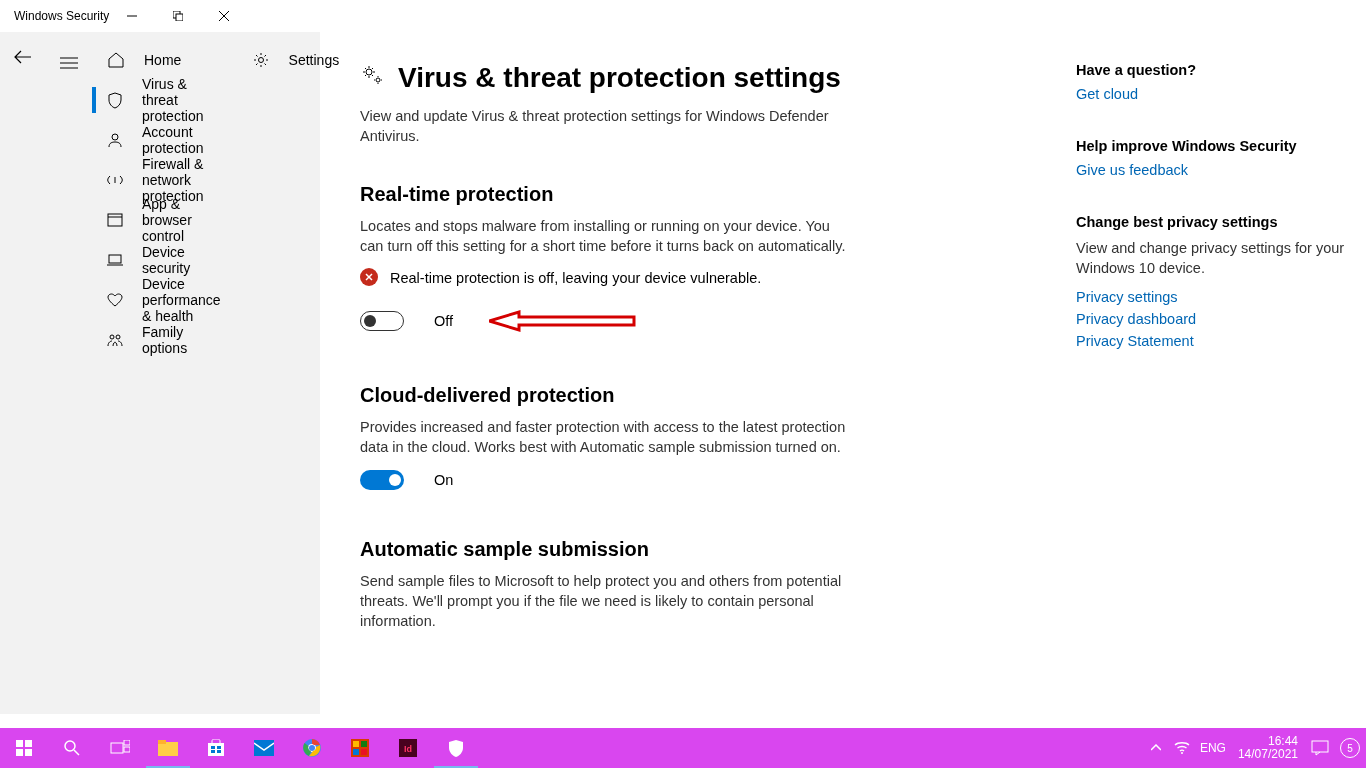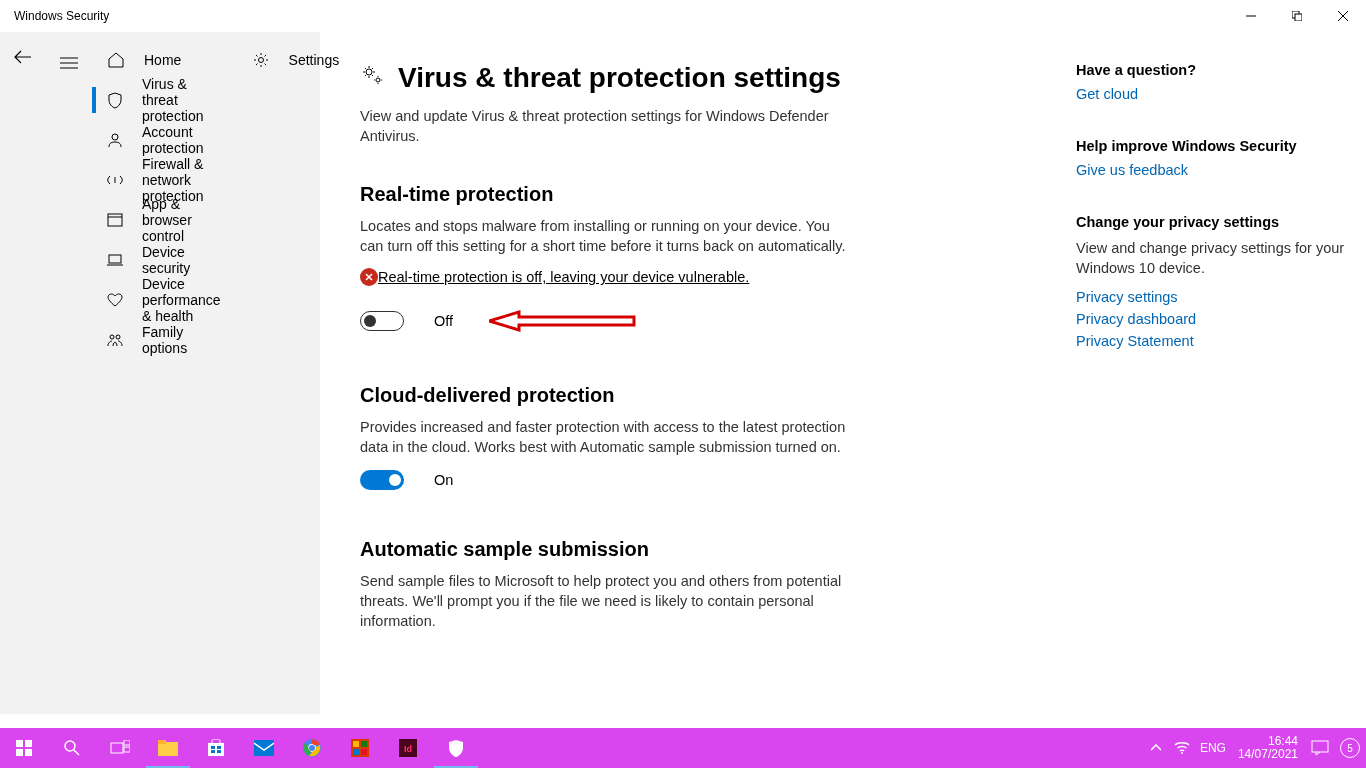--- a/index.html
+++ b/index.html
@@ -1,19 +1,19 @@
 <!DOCTYPE html>
 <html><head>
 <meta charset="utf-8">
 <style>
 * { margin: 0; padding: 0; box-sizing: border-box; font-family: "Segoe UI", -apple-system, sans-serif; }
 body { width: 1366px; height: 768px; background: #fff; overflow: hidden; display: flex; flex-direction: column; }
 
 
-.titlebar { height: 32px; display: flex; align-items: center; justify-content: space-between; padding-left: 14px; font-size: 12px; color: #000; }
+.titlebar { height: 32px; display: flex; align-items: center; padding-left: 14px; font-size: 12px; color: #000; }
 .titlebar-controls { display: flex; }
 .tbtn { width: 46px; height: 32px; display: flex; align-items: center; justify-content: center; }
 .tbtn svg { width: 10px; height: 10px; }
 
 
 .body-row { flex: 1; display: flex; overflow: hidden; }
 .sidebar { width: 320px; background: #f2f2f2; display: flex; flex-direction: row; padding-top: 8px; }
 .back-btn { padding: 10px 14px; }
 .hamburger { padding: 10px 14px; margin-top: 6px; margin-bottom: 14px; }
 .nav-list { flex: 1; }
@@ -26,21 +26,21 @@
 .main-col { flex: 1; padding: 30px 40px 10px 40px; overflow-y: auto; }
 .right-col { width: 290px; padding: 30px 20px 10px 0; }
 
 .page-title-row { display: flex; align-items: center; gap: 12px; margin-bottom: 12px; }
 .page-title-row h1 { font-size: 28px; font-weight: 600; }
 .page-desc { font-size: 14.5px; color: #333; max-width: 490px; line-height: 1.4; margin-bottom: 36px; }
 
 .section { margin-bottom: 48px; max-width: 490px; }
 .section h2 { font-size: 20px; font-weight: 600; margin-bottom: 10px; color: #000; }
 .section p { font-size: 14.5px; color: #333; line-height: 1.4; margin-bottom: 12px; }
-.warn-row { display: flex; align-items: center; font-size: 14.5px; color: #000; margin-bottom: 20px; text-decoration: underline; }
+.warn-row { display: flex; align-items: flex-end; gap: 12px; font-size: 14.5px; color: #000; margin-bottom: 20px; }
 .warn-ic { width: 18px; height: 18px; border-radius: 50%; background: #c42b1c; display: flex; align-items: center; justify-content: center; flex-shrink: 0; }
 .warn-ic svg { width: 10px; height: 10px; }
 .toggle-row { display: flex; align-items: center; gap: 30px; }
 .toggle { width: 44px; height: 20px; border-radius: 10px; position: relative; }
 .toggle.off { border: 1px solid #333; background: #fff; }
 .toggle.off::after { content: ""; position: absolute; width: 12px; height: 12px; border-radius: 50%; background: #333; left: 3px; top: 3px; }
 .toggle.on { background: #0078d4; }
 .toggle.on::after { content: ""; position: absolute; width: 12px; height: 12px; border-radius: 50%; background: #fff; right: 3px; top: 4px; }
 .toggle-label { font-size: 14.5px; }
 
@@ -239,21 +239,21 @@
     <div class="right-col">
       <div class="block">
         <h3>Have a question?</h3>
         <span class="link">Get cloud</span>
       </div>
       <div class="block">
         <h3>Help improve Windows Security</h3>
         <span class="link">Give us feedback</span>
       </div>
       <div class="block">
-        <h3>Change your privacy settings</h3>
+        <h3>Change best privacy settings</h3>
         <p>View and change privacy settings for your Windows 10 device.</p>
         <span class="link">Privacy settings</span>
         <span class="link">Privacy dashboard</span>
         <span class="link">Privacy Statement</span>
       </div>
     </div>
   </div>
 </div>
 
 <div class="taskbar">

